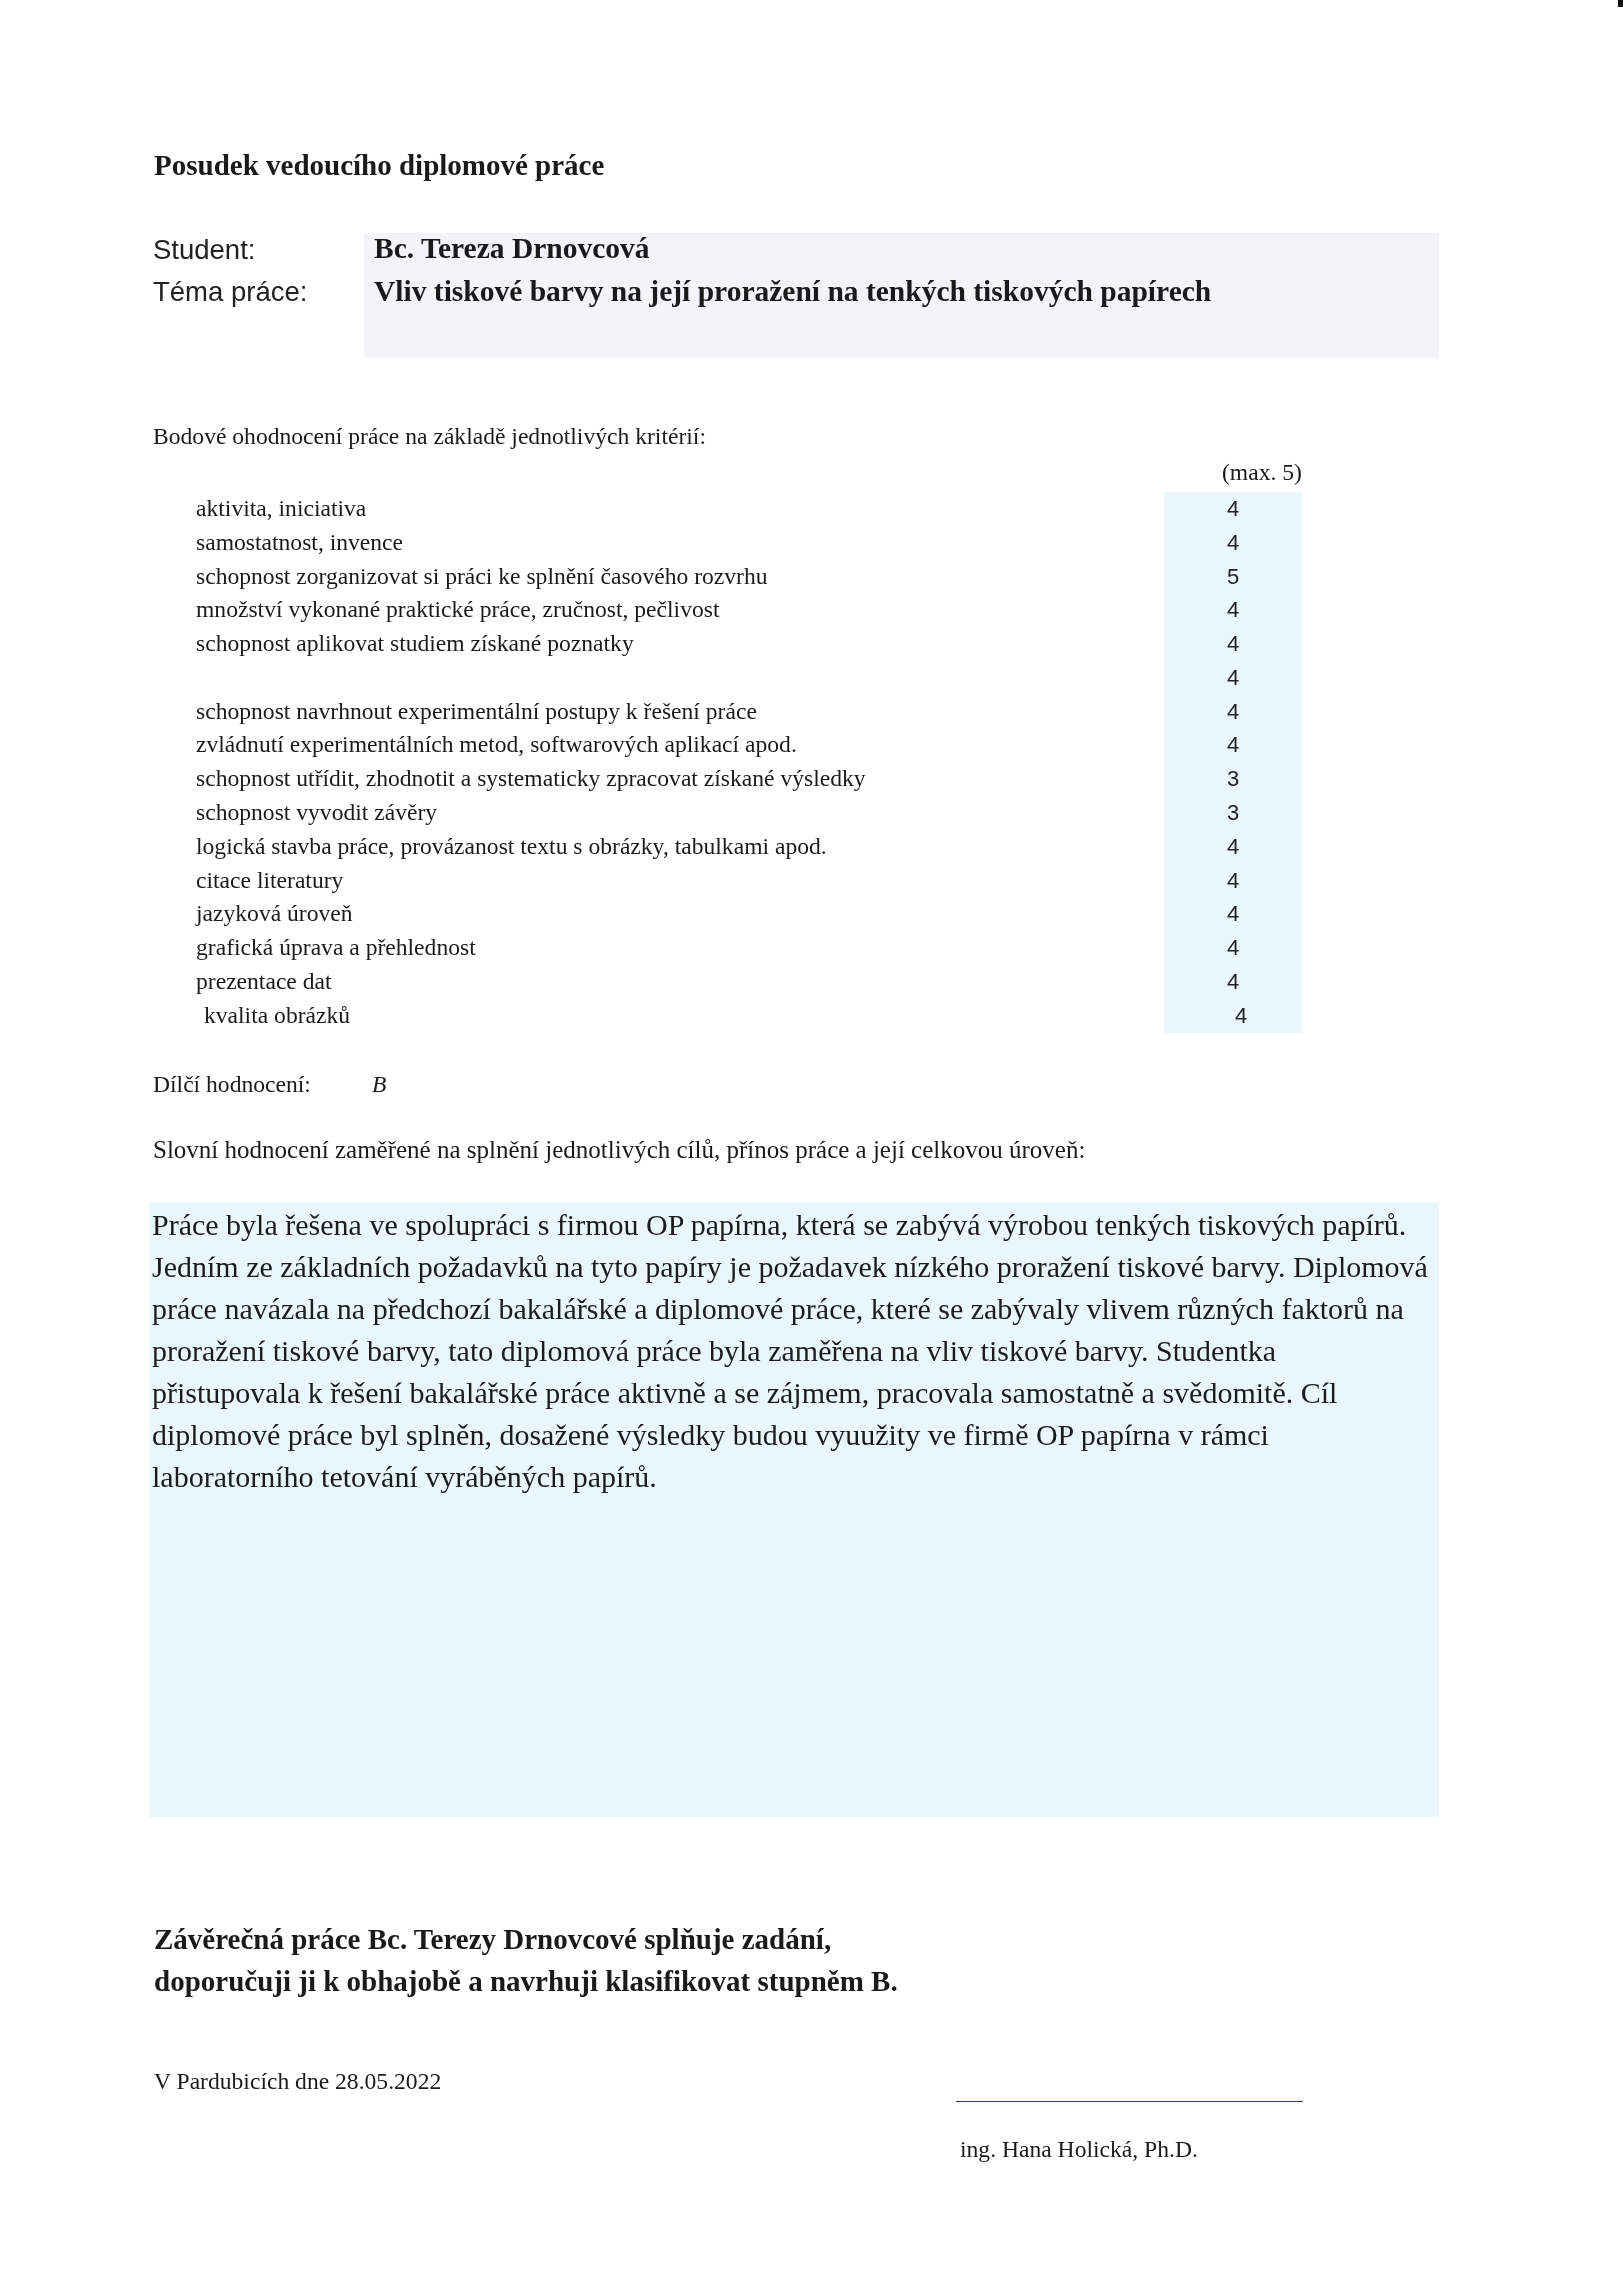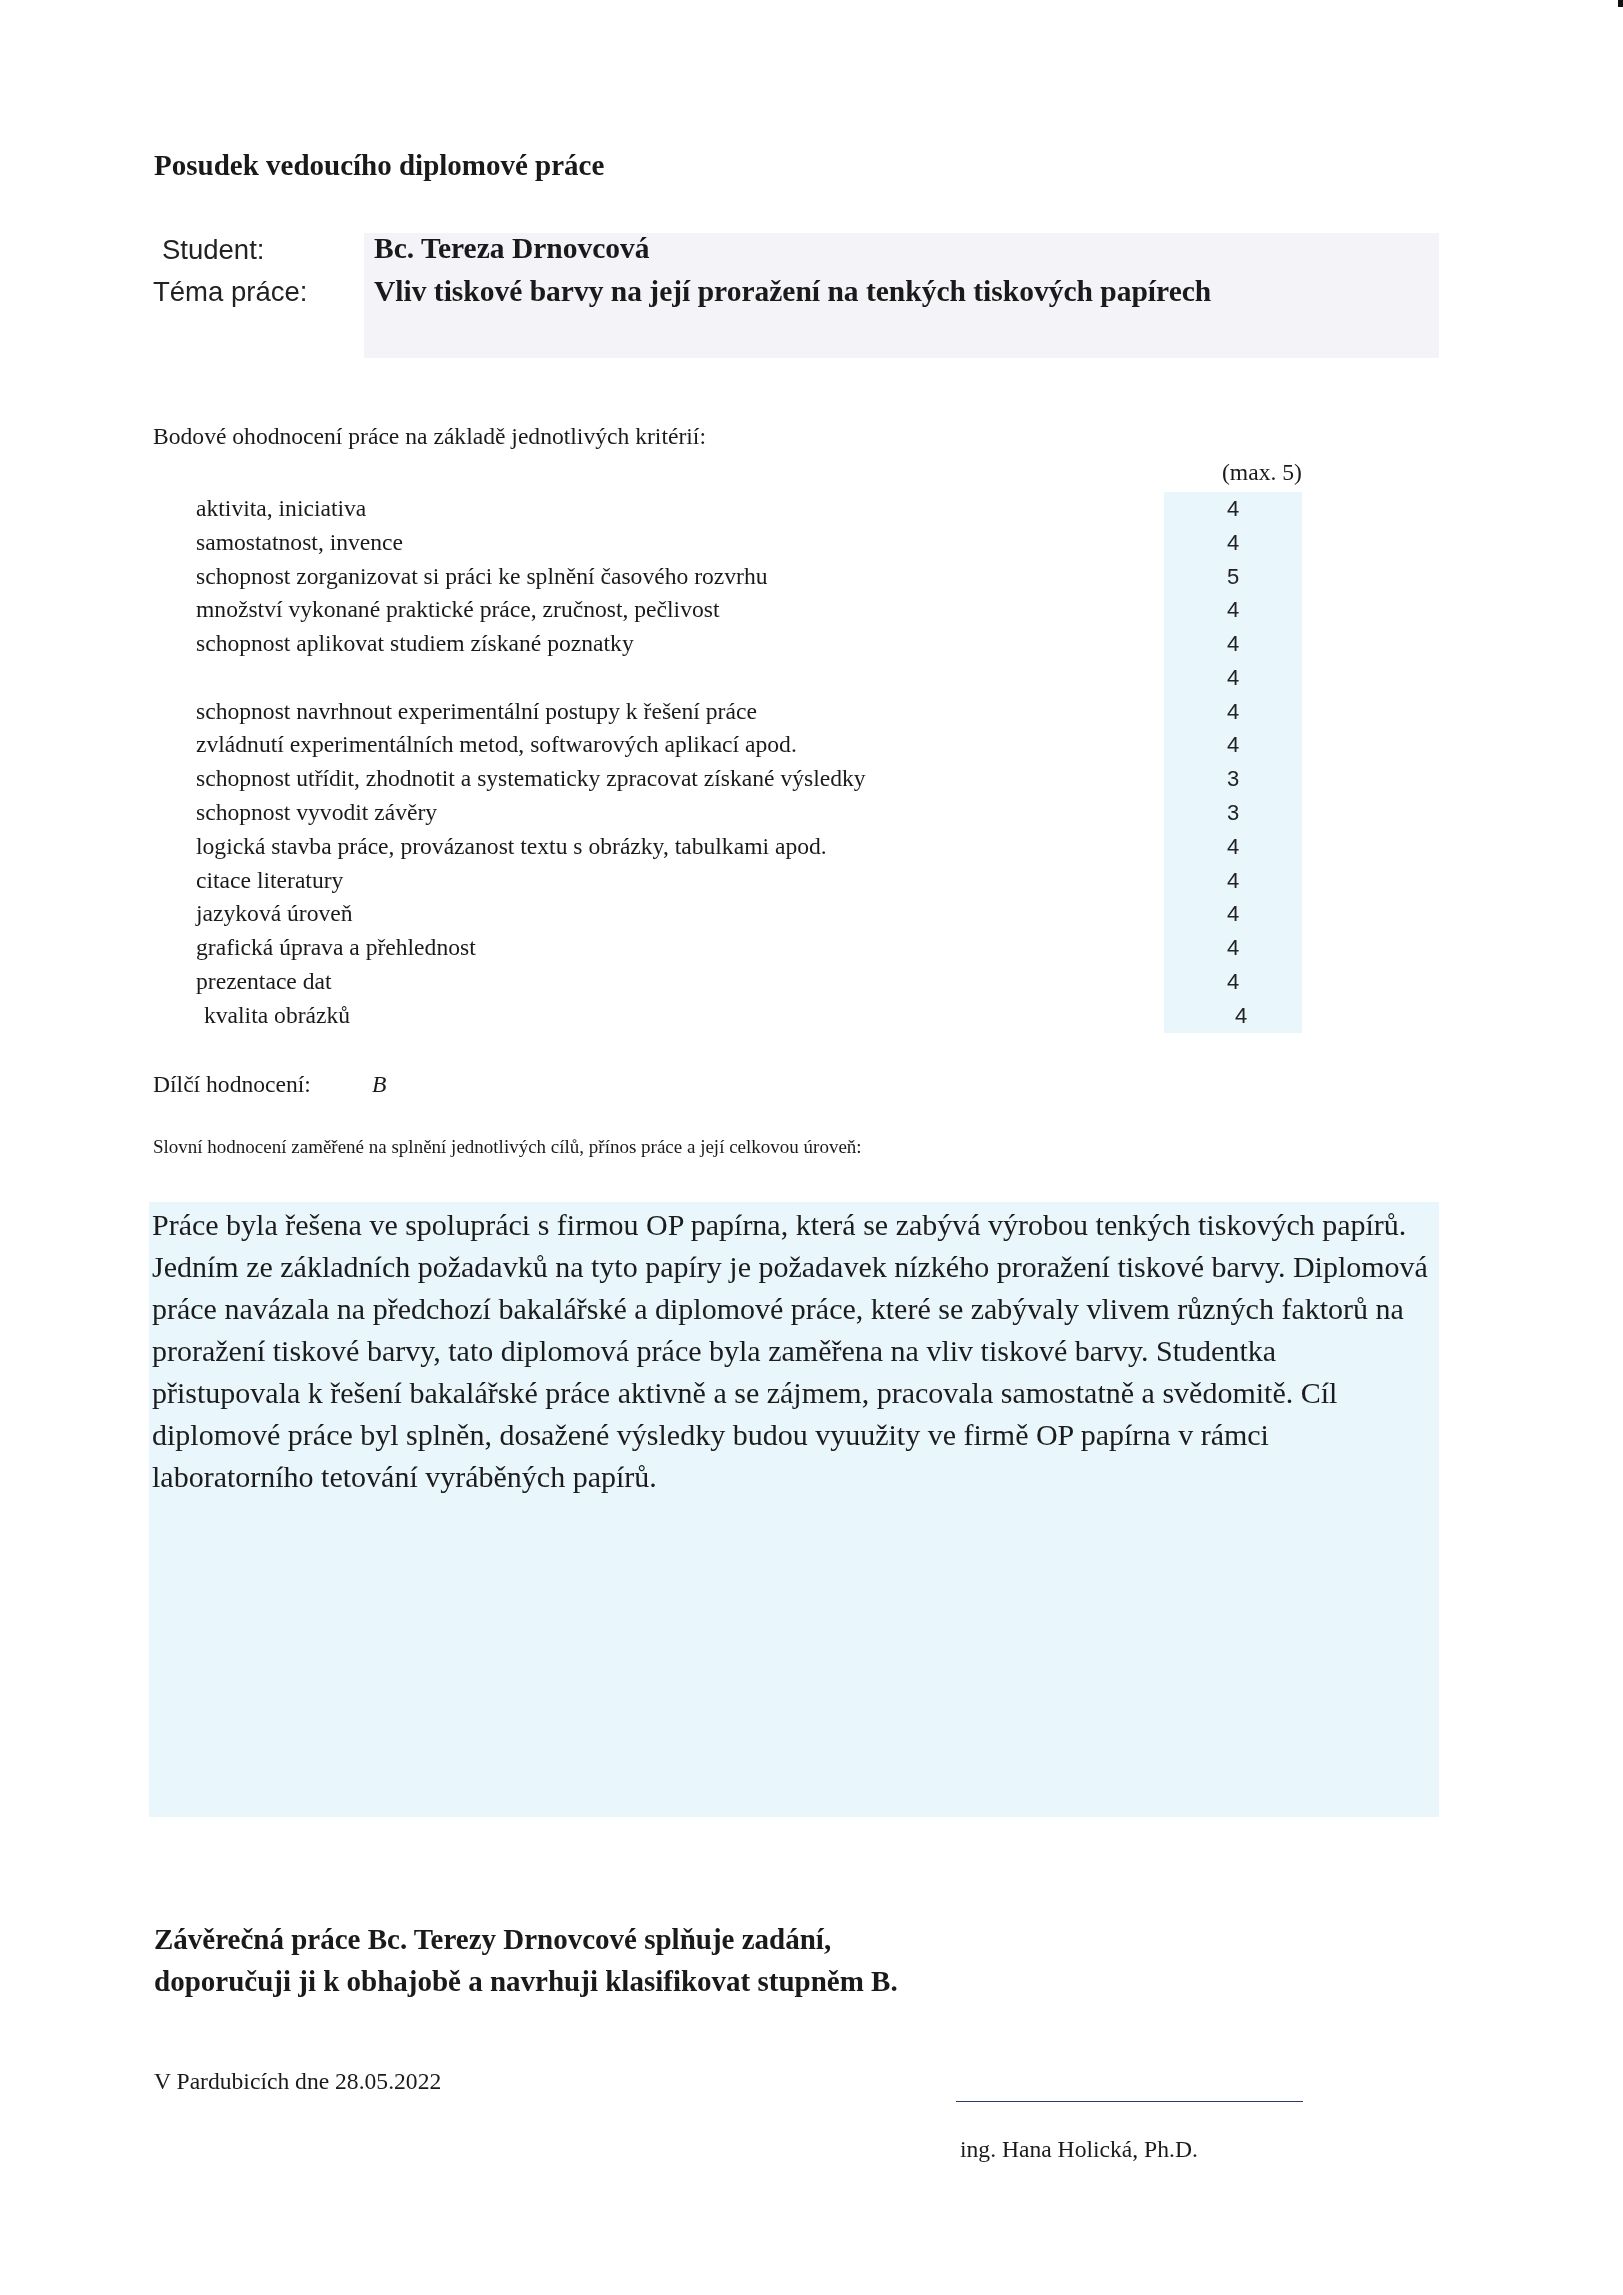--- a/index.html
+++ b/index.html
@@ -6,35 +6,35 @@
   body {
     width: 1623px; height: 2295px; position: relative; background: #ffffff;
     font-family: "Liberation Serif", "DejaVu Serif", serif; color: #1a1a1a;
     overflow: hidden;
   }
   .abs { position: absolute; white-space: nowrap; }
   .doc-title { left: 154px; top: 149px; font-size: 29px; font-weight: bold; }
   .header-box { left: 364px; top: 233px; width: 1075px; height: 125px; background: #f3f3f8; }
   .lbl { font-family: "Liberation Sans", "DejaVu Sans", sans-serif; font-size: 27.5px; color: #222; }
   .val { font-size: 29.5px; font-weight: bold; }
-  .student-label { left: 162px; top: 234px; }
+  .student-label { left: 153px; top: 234px; }
   .student-value { left: 374px; top: 232px; }
   .topic-label { left: 153px; top: 276px; }
   .topic-value { left: 374px; top: 275px; }
   .criteria-intro { left: 153px; top: 423px; font-size: 23.6px; }
   .max-label { left: 1222px; top: 459px; font-size: 23.6px; }
   .score-col { left: 1164px; top: 492px; width: 138px; height: 541px; background: #e9f6fc; }
   .criteria-list { left: 0; top: 492px; width: 1623px; }
   .crit-row { position: absolute; left: 0; width: 1623px; height: 34px; }
   .crit-label { position: absolute; left: 196px; top: 2.6px; font-size: 23.6px; white-space: nowrap; }
   .crit-score { position: absolute; left: 1164px; width: 138px; top: 3.9px; text-align: center;
     font-family: "Liberation Sans", "DejaVu Sans", sans-serif; font-size: 22px; color: #222; }
   .partial-label { left: 153px; top: 1071px; font-size: 23.6px; }
   .partial-value { left: 372px; top: 1071px; font-size: 23.6px; font-style: italic; }
-  .verbal-intro { left: 153px; top: 1136px; font-size: 19px; }
+  .verbal-intro { left: 153px; top: 1136px; font-size: 25px; }
   .text-box { left: 149px; top: 1202px; width: 1290px; height: 615px; background: #e9f6fc; }
   .text-body { left: 152px; top: 1204px; width: 1276px; font-size: 30px; line-height: 42px; white-space: normal; color: #1c1c1c; }
   .conclusion { left: 154px; top: 1918px; font-size: 29px; font-weight: bold; line-height: 42px; }
   .place-date { left: 154px; top: 2068px; font-size: 23.6px; }
   .sig-line { left: 956px; top: 2101px; width: 347px; height: 1.3px; background: #2a3a6a; }
   .sig-name { left: 960px; top: 2136px; font-size: 23.6px; }
   .corner-mark { left: 1618px; top: 0; width: 5.2px; height: 6.5px; background: #111; }
 </style>
 </head>
 <body>

